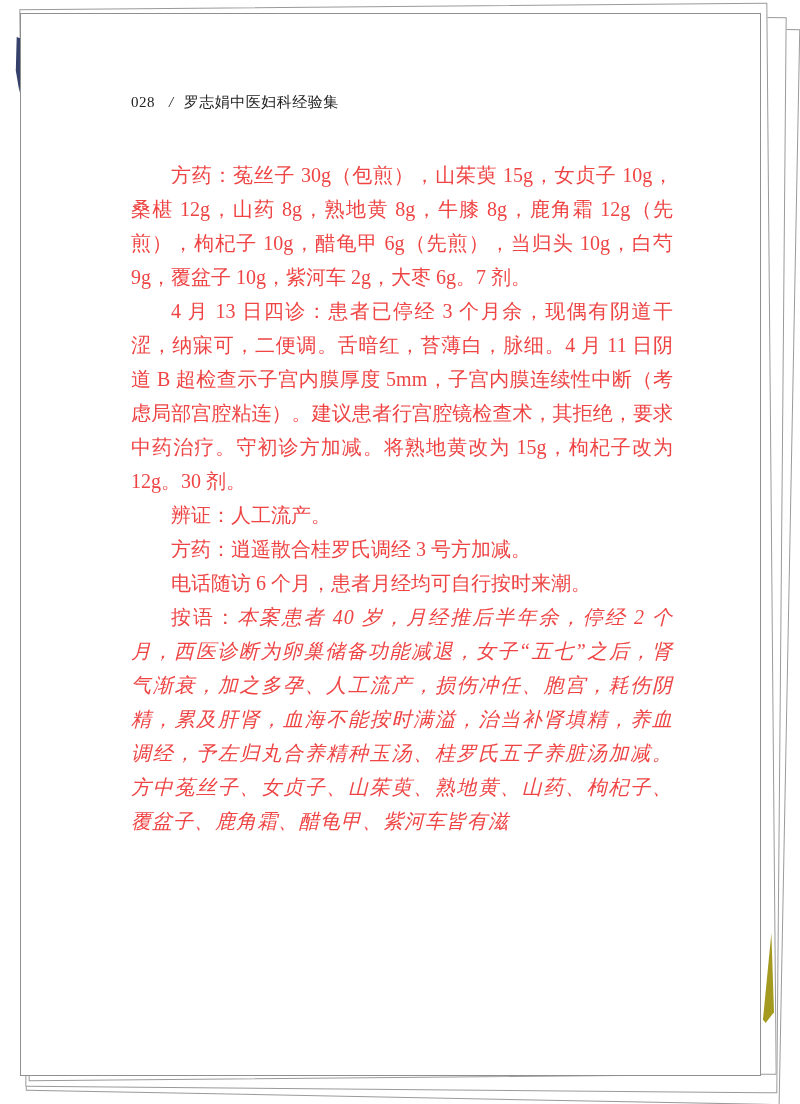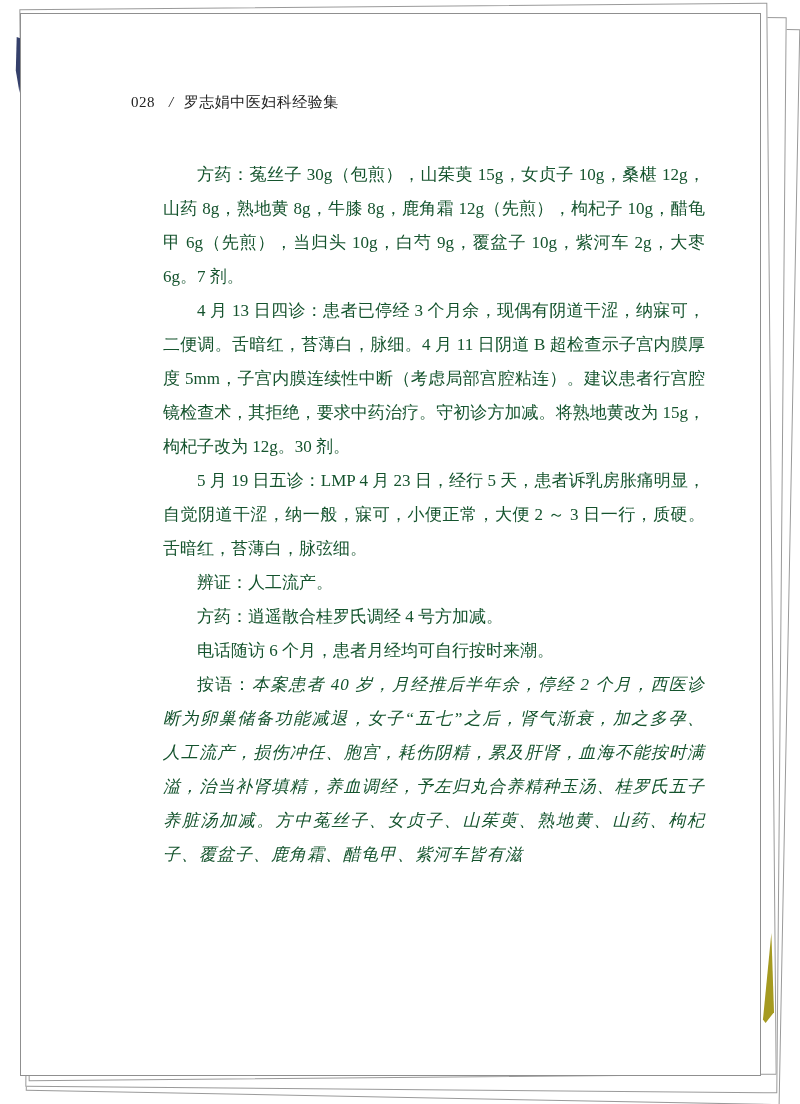--- a/index.html
+++ b/index.html
@@ -45,25 +45,24 @@
     font-size: 15px;
     color: #222222;
     letter-spacing: 0.5px;
     white-space: nowrap;
   }
   .page-header .pgnum { margin-right: 14px; }
   .page-header .sep { margin-right: 10px; font-style: italic; }
   .page-body {
     margin-top: 46px;
     width: 542px;
-    font-size: 17px;
+    font-size: 20px;
     line-height: 34px;
-    color: #14532d;
+    color: #ef4444;
     text-align: justify;
-    margin-left: 32px;
   }
   .page-body p {
     margin: 0;
     text-indent: 2em;
   }
   .page-body p.annotation {
     letter-spacing: 1px;
   }
   .page-body p.annotation .ann-text {
     font-style: italic;
@@ -87,21 +86,20 @@
 
   <div class="main-page">
 
     <div class="page-header">
       <span class="pgnum">028</span><span class="sep">/</span><span class="title">罗志娟中医妇科经验集</span>
     </div>
 
     <div class="page-body">
       <p>方药：菟丝子 30g（包煎），山茱萸 15g，女贞子 10g，桑椹 12g，山药 8g，熟地黄 8g，牛膝 8g，鹿角霜 12g（先煎），枸杞子 10g，醋龟甲 6g（先煎），当归头 10g，白芍 9g，覆盆子 10g，紫河车 2g，大枣 6g。7 剂。</p>
       <p>4 月 13 日四诊：患者已停经 3 个月余，现偶有阴道干涩，纳寐可，二便调。舌暗红，苔薄白，脉细。4 月 11 日阴道 B 超检查示子宫内膜厚度 5mm，子宫内膜连续性中断（考虑局部宫腔粘连）。建议患者行宫腔镜检查术，其拒绝，要求中药治疗。守初诊方加减。将熟地黄改为 15g，枸杞子改为 12g。30 剂。</p>
-      <p>5 月 19 日五诊：LMP 4 月 23 日，经行 5 天，患者诉乳房胀痛明显，自觉阴道干涩，纳一般，寐可，小便正常，大便 2 ～ 3 日一行，质硬。舌暗红，苔薄白，脉弦细。</p>
       <p>辨证：人工流产。</p>
-      <p>方药：逍遥散合桂罗氏调经 4 号方加减。</p>
+      <p>方药：逍遥散合桂罗氏调经 3 号方加减。</p>
       <p>电话随访 6 个月，患者月经均可自行按时来潮。</p>
       <p class="annotation"><span class="ann-label">按语：</span><span class="ann-text">本案患者 40 岁，月经推后半年余，停经 2 个月，西医诊断为卵巢储备功能减退，女子“五七”之后，肾气渐衰，加之多孕、人工流产，损伤冲任、胞宫，耗伤阴精，累及肝肾，血海不能按时满溢，治当补肾填精，养血调经，予左归丸合养精种玉汤、桂罗氏五子养脏汤加减。方中菟丝子、女贞子、山茱萸、熟地黄、山药、枸杞子、覆盆子、鹿角霜、醋龟甲、紫河车皆有滋</span></p>
     </div>
 
   </div>
 </div>
 
 </body></html>

